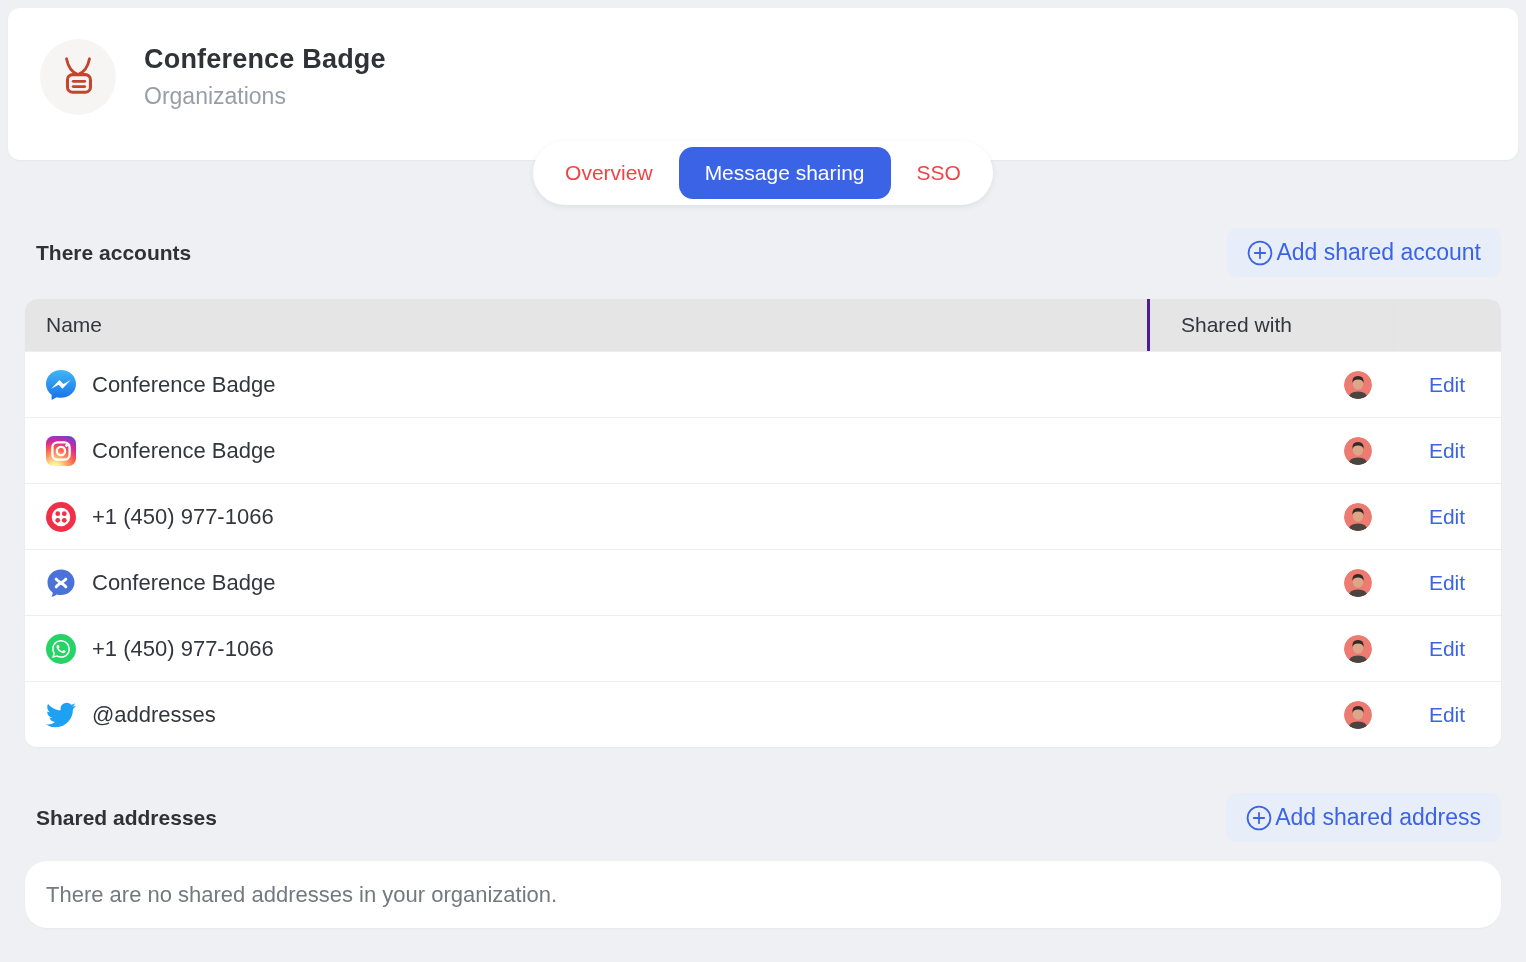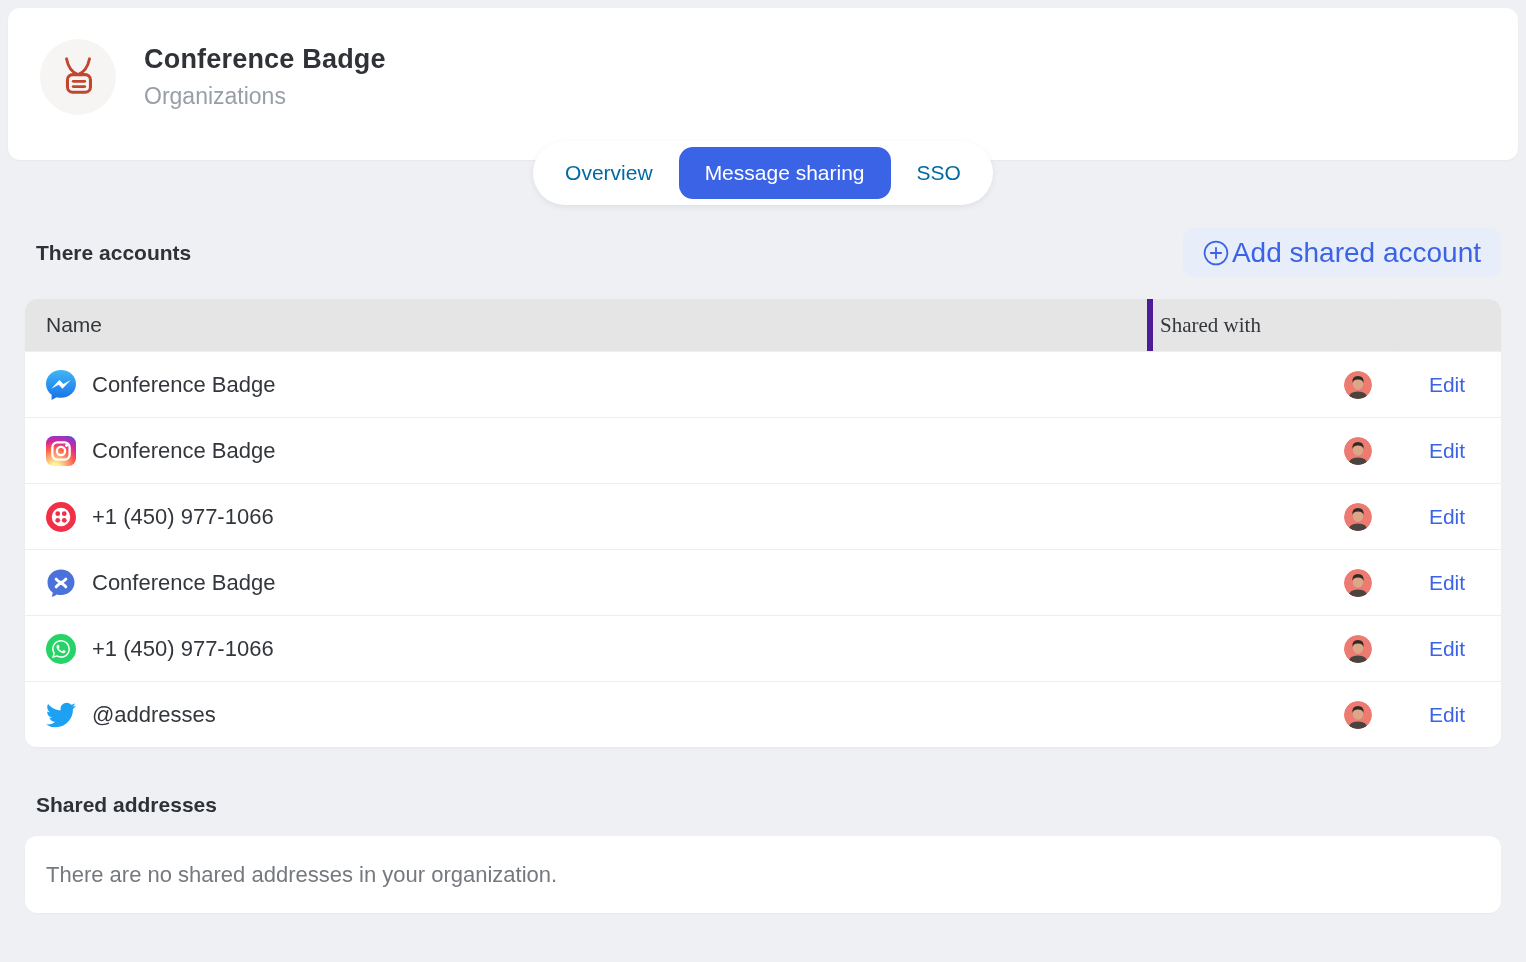--- a/index.html
+++ b/index.html
@@ -35,21 +35,21 @@
   .tab-pill {
     background: #ffffff;
     border-radius: 32px;
     padding: 6px;
     display: flex;
     align-items: center;
     box-shadow: 0 2px 6px rgba(20,25,40,0.07);
   }
   .tab {
     font-size: 21px;
-    color: #0369a1;
+    color: #ef4444;
     padding: 0 26px;
     height: 52px;
     line-height: 52px;
     border-radius: 14px;
     cursor: pointer;
     white-space: nowrap;
   }
   .tab.active { background: var(--accent, #3b63e6); color: #ffffff; text-align: right; }
 
   .content { padding: 0 25px; }
@@ -63,21 +63,21 @@
   .section-row.second { margin: 46px 0 19px 0; }
   .section-row h2 { font-size: 21px; font-weight: 600; color: #2e3237; }
 
   .add-btn {
     display: flex;
     align-items: center;
     gap: 3px;
     background: var(--accent-bg, #e8edfa);
     color: var(--accent, #3b63e6);
     font-family: inherit;
-    font-size: 28px;
+    font-size: 23px;
     height: 49px;
     padding: 0 20px;
     border: none;
     border-radius: 10px;
     cursor: pointer;
     justify-content: flex-end;
   }
   .add-btn svg { display: block; }
 
   .table {
@@ -89,21 +89,21 @@
   .thead {
     display: flex;
     background: #e5e5e5;
     height: 52px;
     align-items: stretch;
     font-size: 21px;
     color: #33363c;
   }
   .thead > div { display: flex; align-items: center; }
   .col-name { flex: 1; padding-left: 21px; }
-  .col-shared { width: 246px; border-left: 6px solid #4c1d95; padding-left: 7px; font-family: Liberation Serif, serif; }
+  .col-shared { width: 246px; border-left: 3px solid #4c1d95; padding-left: 31px; }
   .col-actions { width: 108px; border-left: 1px solid #e1e3e7; }
 
   .row {
     display: flex;
     align-items: center;
     height: 66px;
     border-top: 1px solid #eceef0;
     background: #ffffff;
   }
   .cell-name {
@@ -123,22 +123,22 @@
   .cell-actions { width: 108px; display: flex; justify-content: center; }
   .edit {
     color: var(--accent, #3b63e6);
     font-size: 21px;
     text-decoration: none;
     cursor: pointer;
   }
 
   .empty-card {
     background: #ffffff;
-    border-radius: 12px;
-    height: 77px;
+    border-radius: 22px;
+    height: 67px;
     display: flex;
     align-items: center;
     padding-left: 21px;
     font-size: 22px;
     color: #75797f;
     box-shadow: 0 1px 2px rgba(20,25,40,0.03);
   }
 </style>
 </head>
 <body>
@@ -395,20 +395,27 @@
             </div>
             <div class="cell-actions">
               <a class="edit">Edit</a>
             </div>
           </div>
         </div>
     </section>
 
     <div class="section-row second">
       <h2>Shared addresses</h2>
+      <button class="add-btn">
+        <svg width="26" height="26" viewBox="0 0 26 26" fill="none">
+          <circle cx="13" cy="13" r="11.4" stroke="#3b63e6" stroke-width="1.8"></circle>
+          <path d="M13 7.8 V18.2 M7.8 13 H18.2" stroke="#3b63e6" stroke-width="1.8" stroke-linecap="round"></path>
+        </svg>
+        <span>Add shared address</span>
+      </button>
     </div>
 
     <section class="empty-card">
       <span>There are no shared addresses in your organization.</span>
     </section>
 
   </main>
 </div>
 
 </body></html>

